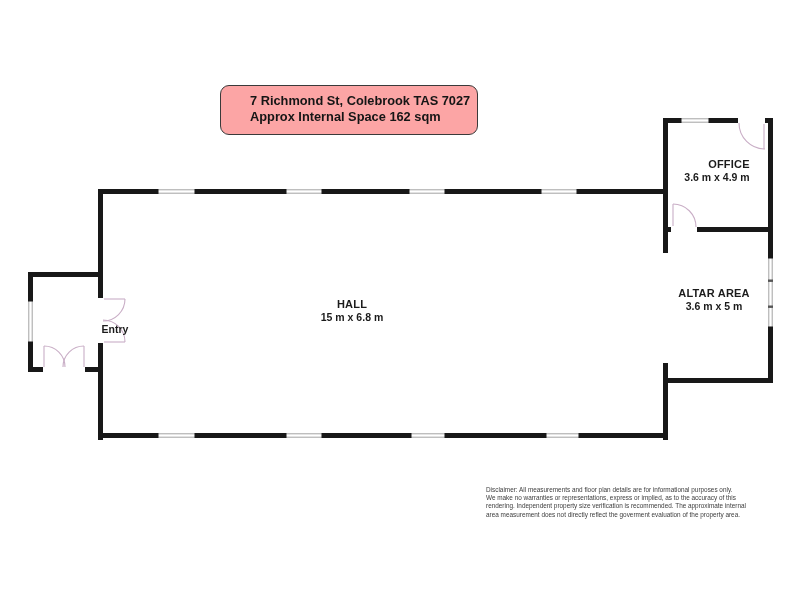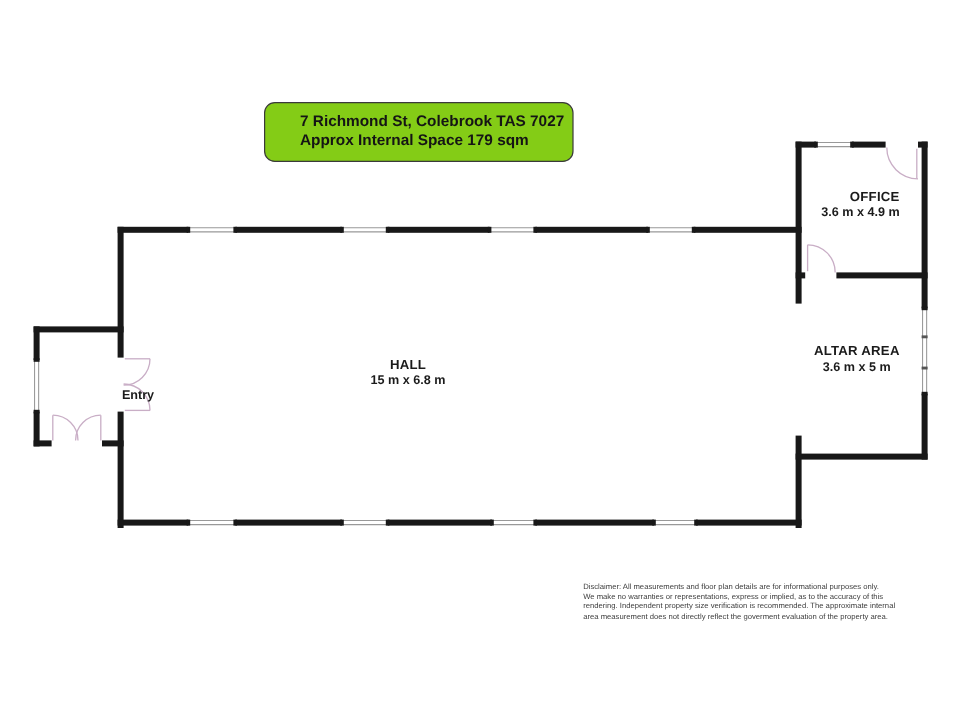--- a/index.html
+++ b/index.html
@@ -10,21 +10,21 @@
   #plan-svg{position:absolute;left:0;top:0;}
   .room-label{
     position:absolute;transform:translate(-50%,-50%);
     text-align:center;color:#1b1b1b;line-height:1.28;white-space:nowrap;
   }
   .room-name{font-weight:bold;font-size:11px;letter-spacing:.2px;}
   .room-dims{font-weight:bold;font-size:10.5px;}
   .entry-name{font-weight:bold;font-size:10.5px;}
   #title-box{
     position:absolute;left:220px;top:85px;width:258px;height:50px;
-    border:1.6px solid #3a3a3a;border-radius:9px;background:#84cc16;
+    border:1.6px solid #3a3a3a;border-radius:9px;background:#fca5a5;
     box-sizing:border-box;padding:7px 10px 0 29px;
   }
   .title-line{font-weight:bold;font-size:12.8px;color:#151515;line-height:16px;white-space:nowrap;}
   #disclaimer{
     position:absolute;left:486px;top:486px;width:280px;
     font-size:6.4px;line-height:8.2px;color:#3d3d3d;white-space:nowrap;
   }
 </style>
 </head>
 <body>
@@ -171,24 +171,24 @@
 
       <g>
         <line x1="673" y1="204" x2="673" y2="226"></line>
         <path d="M 673 204 A 23 23 0 0 1 696 227"></path>
       </g>
     </g>
   </svg>
 
   <div id="title-box">
     <div class="title-line">7 Richmond St, Colebrook TAS 7027</div>
-    <div class="title-line">Approx Internal Space 179 sqm</div>
-  </div>
-
-  <div class="room-label" style="left:340px;top:311px;">
+    <div class="title-line">Approx Internal Space 162 sqm</div>
+  </div>
+
+  <div class="room-label" style="left:352px;top:311px;">
     <div class="room-name">HALL</div>
     <div class="room-dims">15 m x 6.8 m</div>
   </div>
 
   <div class="room-label" style="left:717px;top:171px;text-align:right;">
     <div class="room-name">OFFICE</div>
     <div class="room-dims">3.6 m x 4.9 m</div>
   </div>
 
   <div class="room-label" style="left:714px;top:300px;">

